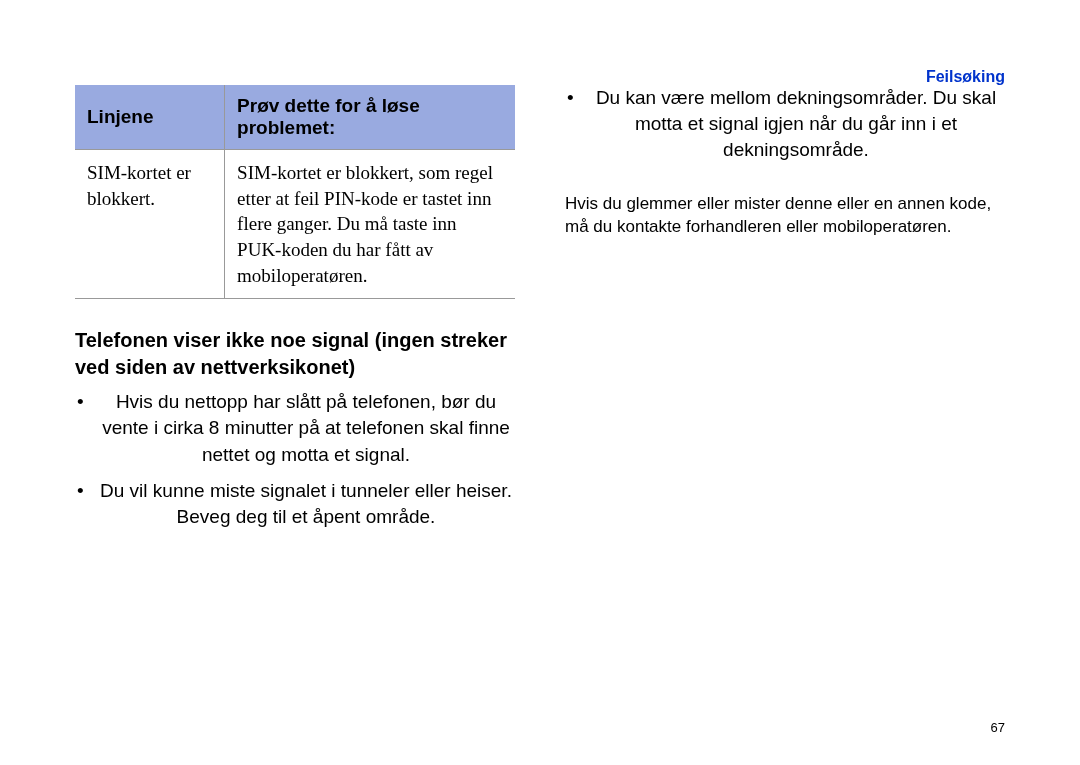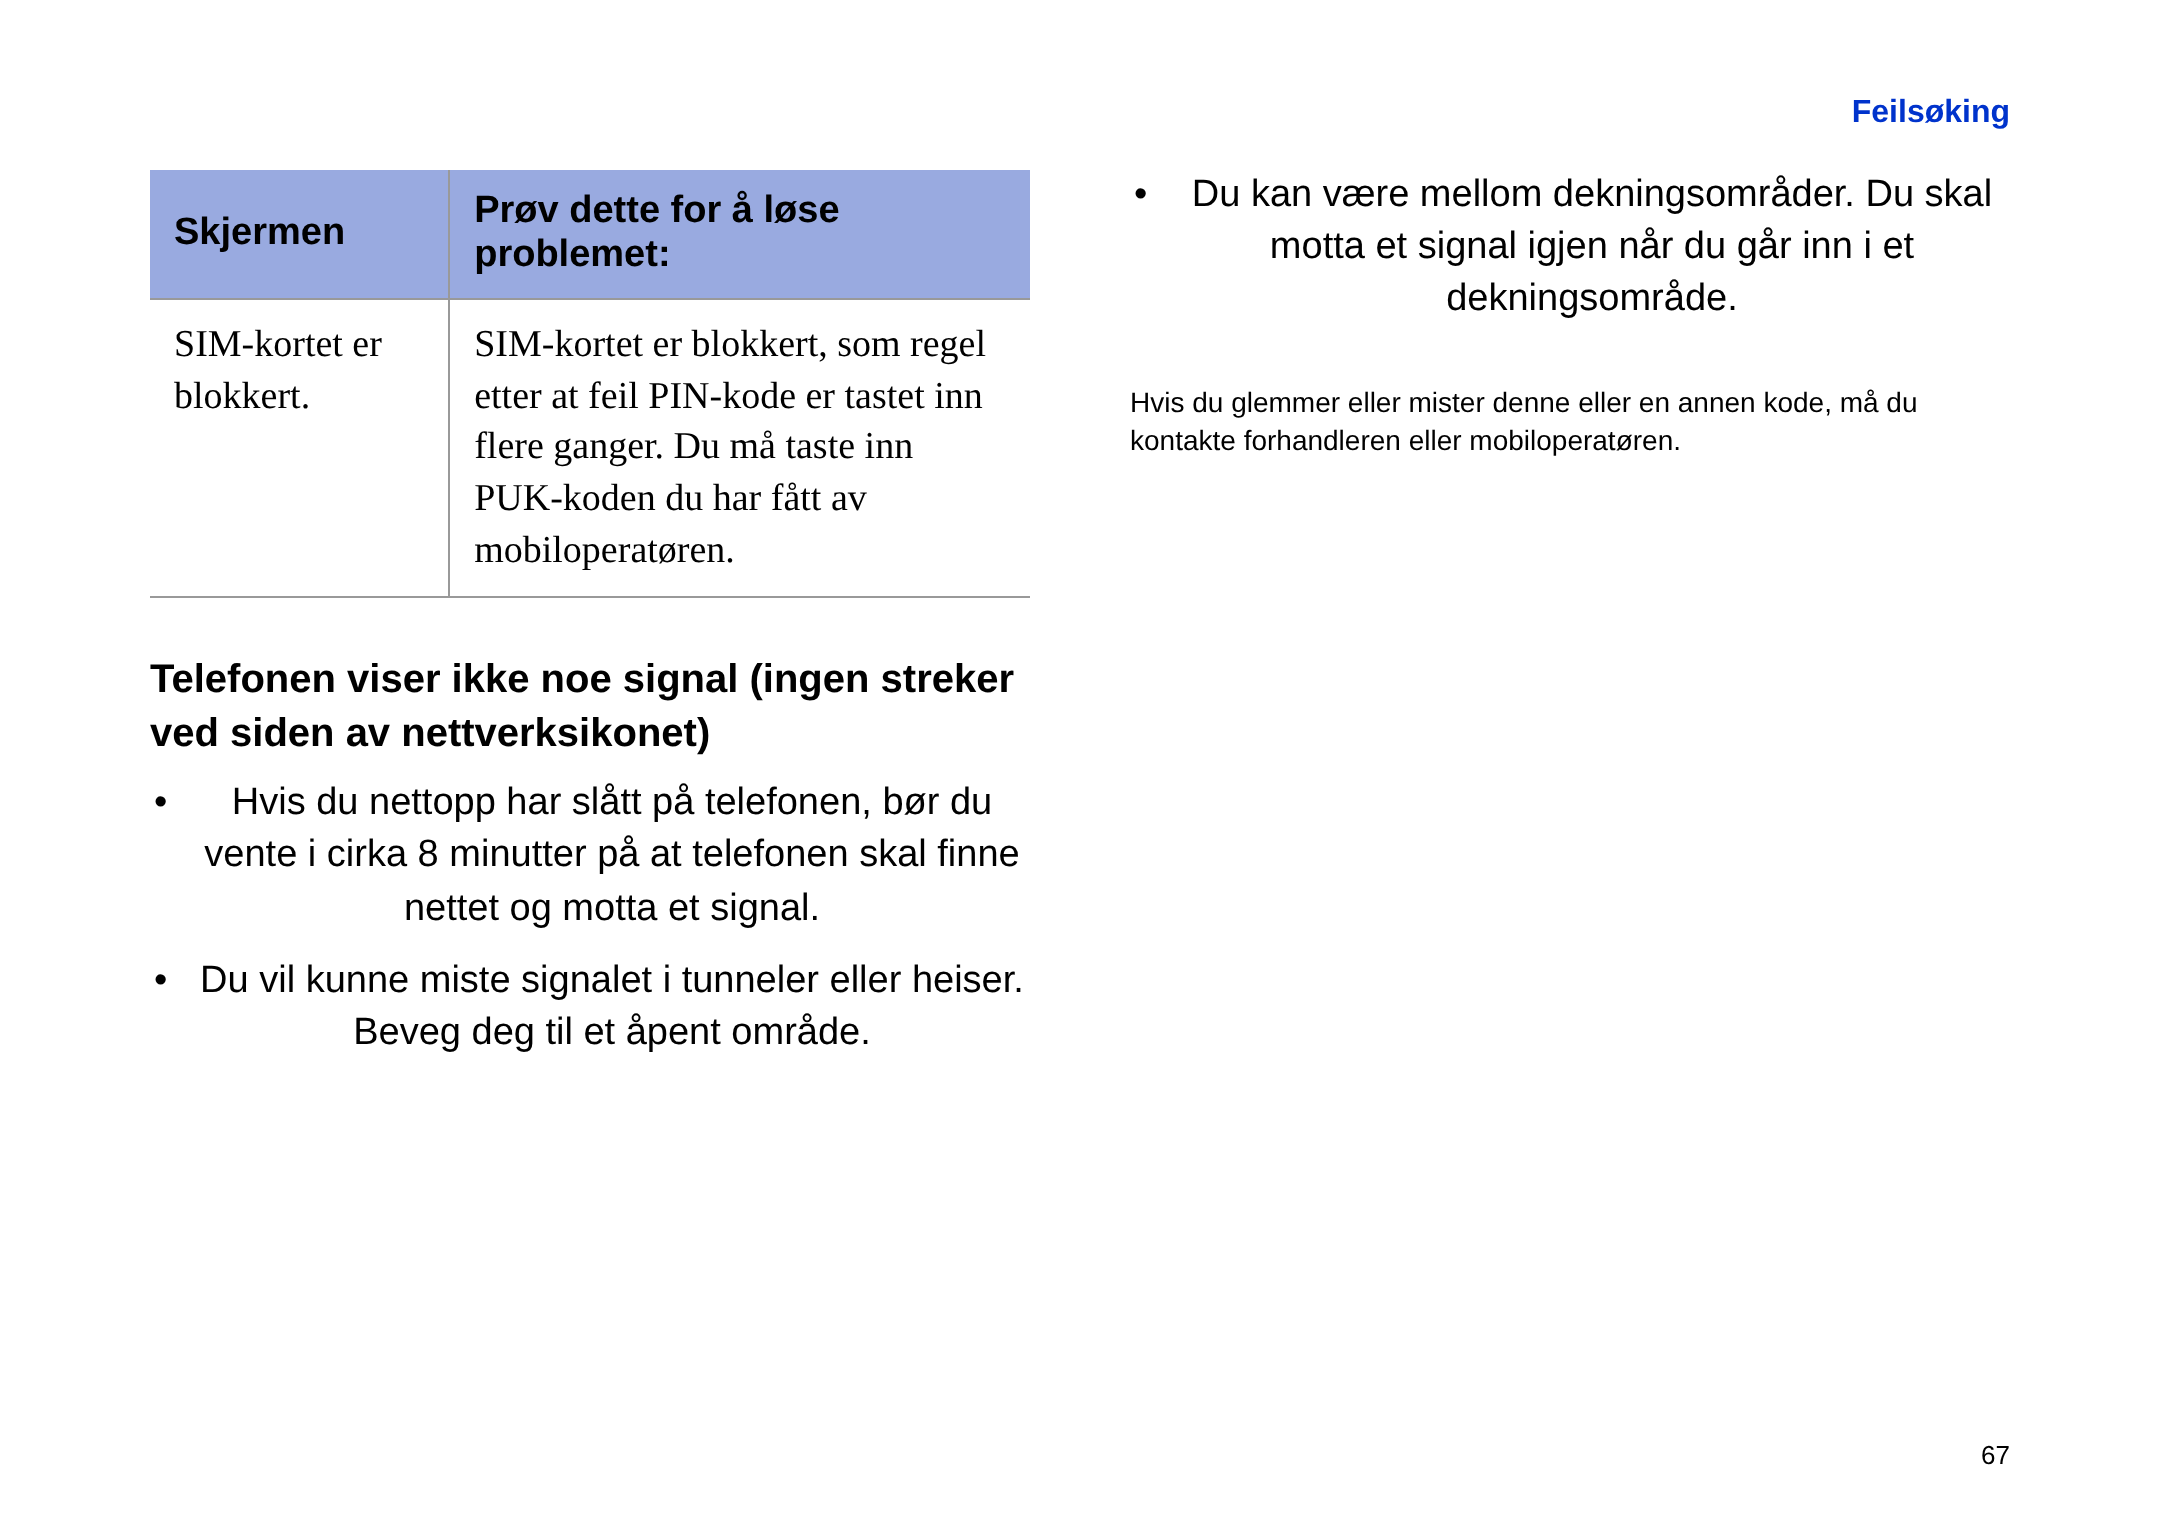--- a/index.html
+++ b/index.html
@@ -6,21 +6,21 @@
     body {
       font-family: Verdana, Geneva, sans-serif;
       background: #fff;
       width: 1080px;
       height: 765px;
       padding: 50px 75px 30px 75px;
       position: relative;
     }
     .header-label {
       position: absolute;
-      top: 48px;
+      top: 68px;
       right: 75px;
       color: #0033cc;
       font-weight: bold;
       font-size: 16px;
     }
     .columns {
       display: flex;
       gap: 50px;
       margin-top: 35px;
     }
@@ -51,21 +51,21 @@
     }
     .table td.col-a { border-right: 1px solid #999; }
     .section-heading {
       font-weight: bold;
       font-size: 20px;
       line-height: 1.35;
       margin-bottom: 8px;
       margin-top: 4px;
     }
     .body-text {
-      font-size: 14px;
+      font-size: 17px;
       line-height: 1.38;
       margin-bottom: 22px;
       margin-top: 28px;
     }
     ul.bullets {
       list-style: none;
       padding-left: 22px;
       margin-bottom: 8px;
     }
     ul.bullets li {
@@ -92,21 +92,21 @@
 <body>
 
 <div class="header-label">Feilsøking</div>
 
 <div class="columns">
 
   <div class="col">
     <table class="table">
       <thead>
         <tr>
-          <th class="col-a">Skjermen</th>
+          <th class="col-a">Linjene</th>
           <th>Prøv dette for å løse problemet:</th>
         </tr>
       </thead>
       <tbody>
         <tr>
           <td class="col-a">SIM-kortet er blokkert.</td>
           <td>SIM-kortet er blokkert, som regel etter at feil PIN-kode er tastet inn flere ganger. Du må taste inn PUK-koden du har fått av mobiloperatøren.</td>
         </tr>
       </tbody>
     </table>

